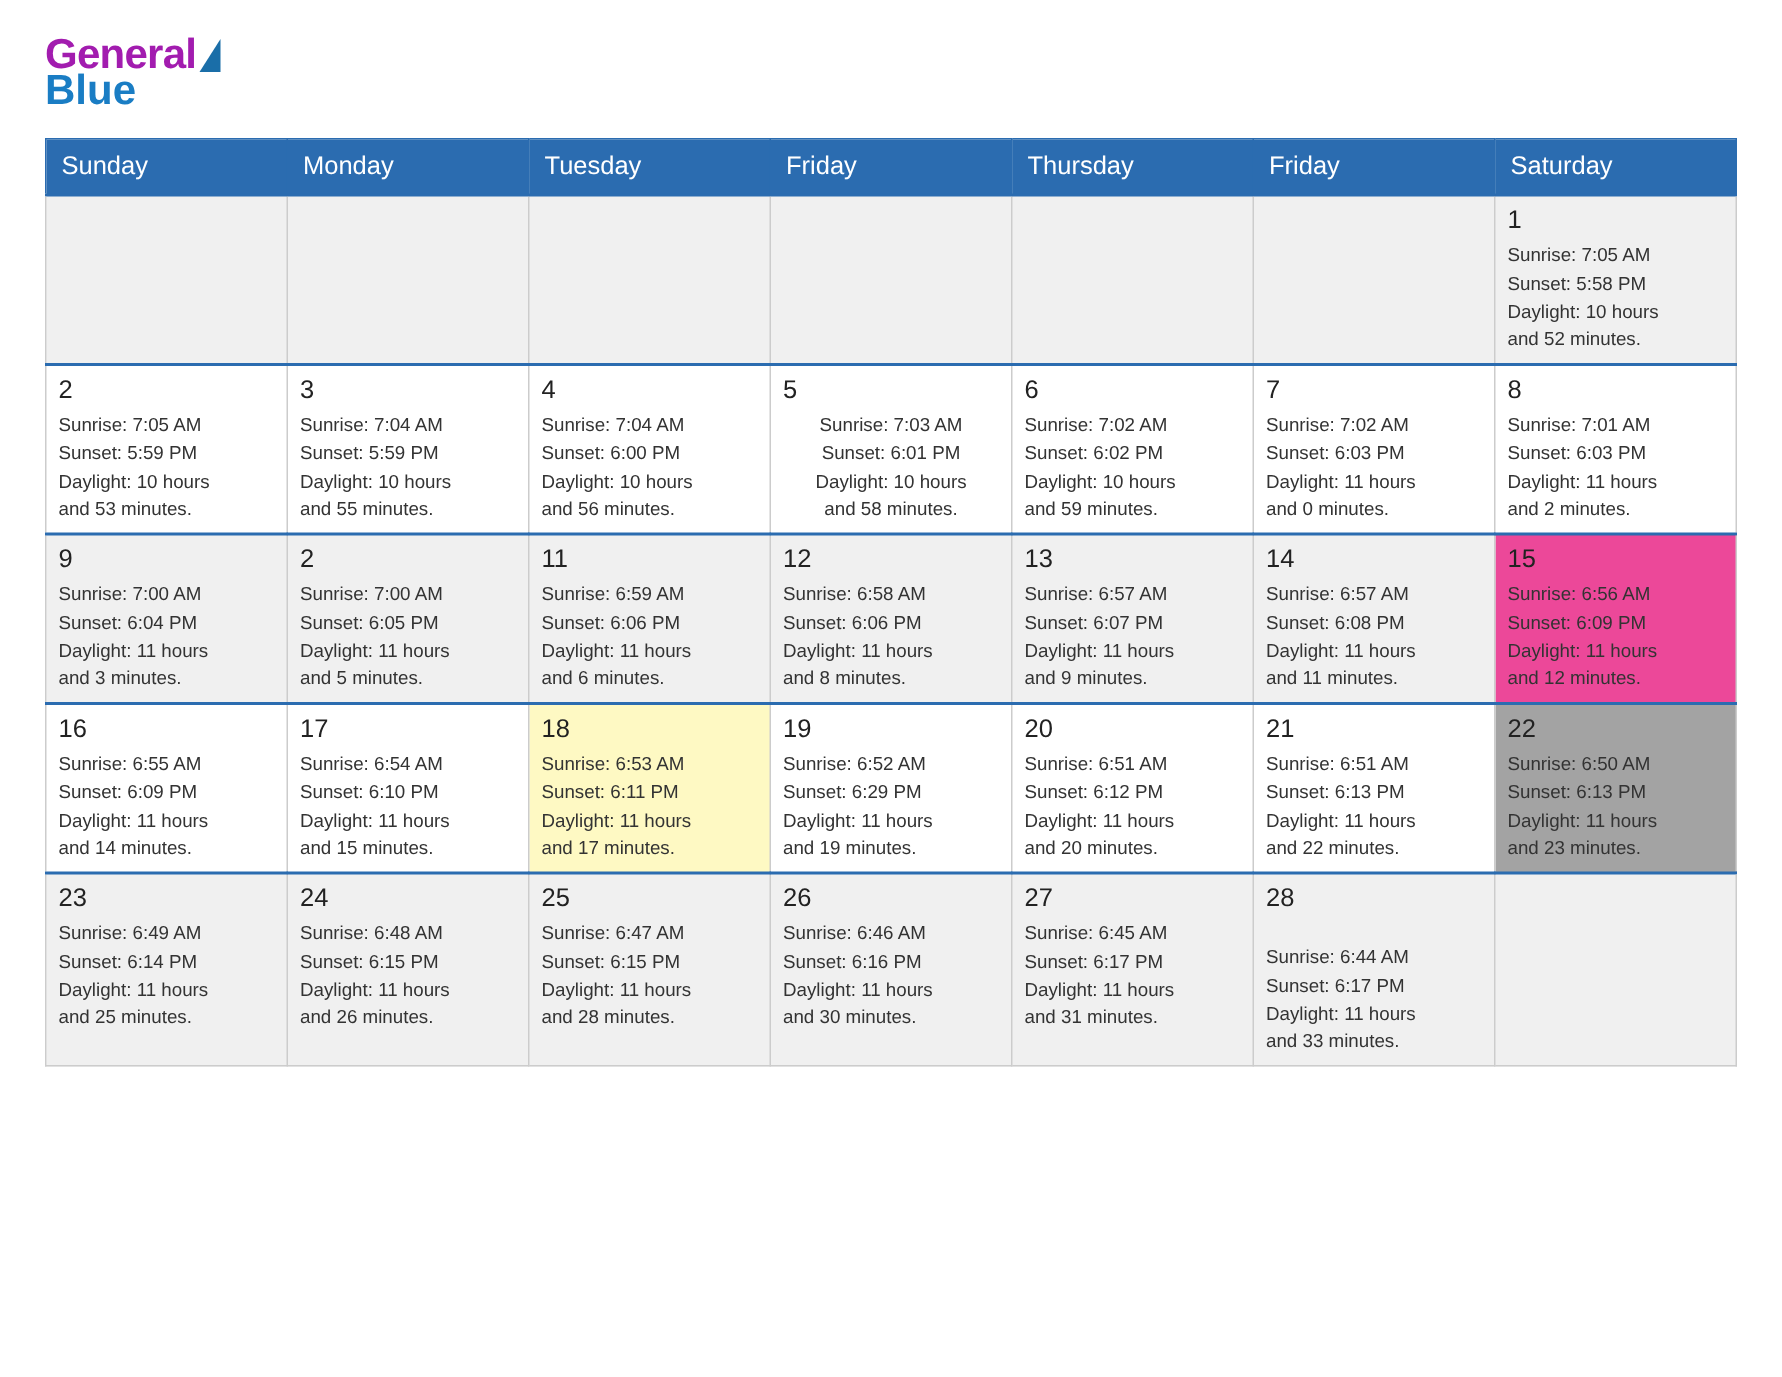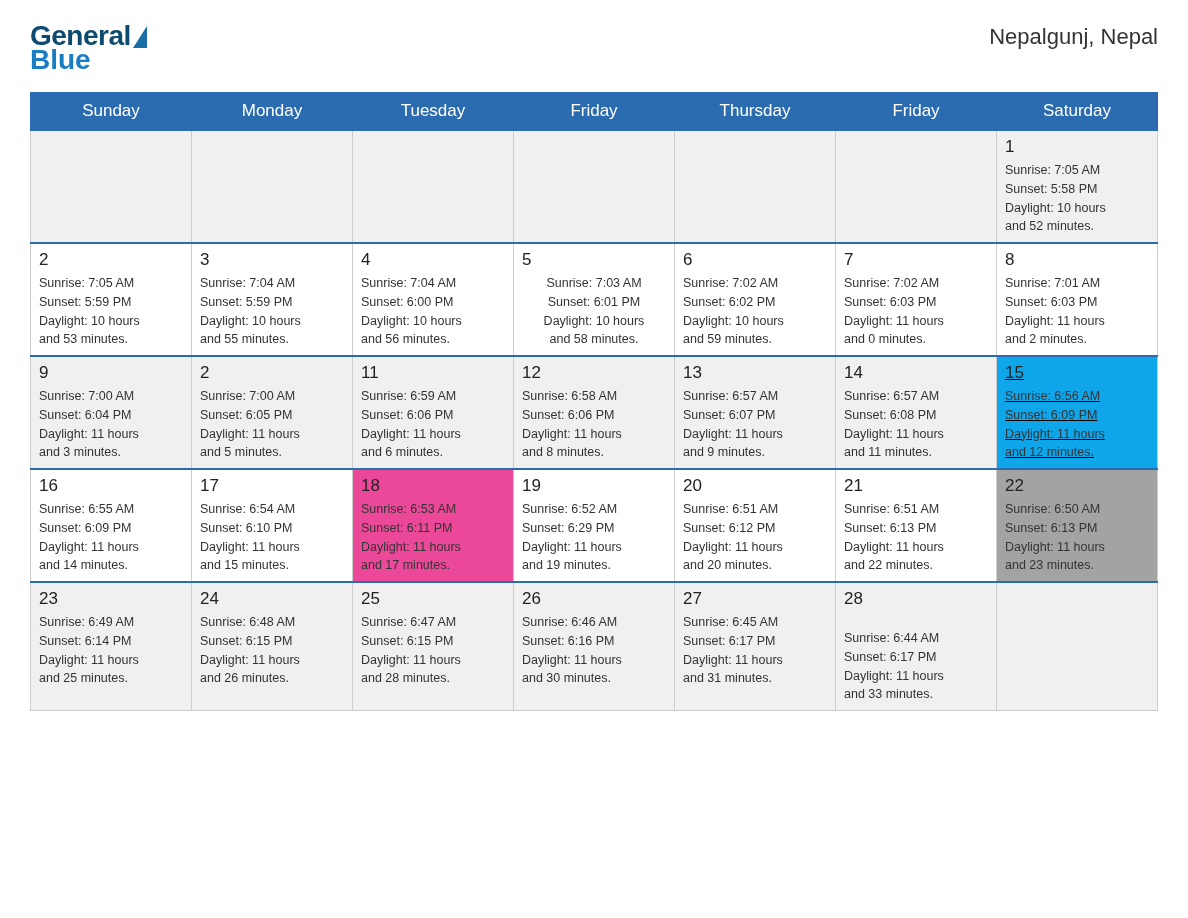--- a/index.html
+++ b/index.html
@@ -21,21 +21,21 @@
       flex-direction: column;
       align-items: flex-start;
     }
     .logo-top {
       display: flex;
       align-items: center;
     }
     .logo-general {
       font-size: 28px;
       font-weight: bold;
-      color: #0c4a6e;
+      color: #a21caf;
       letter-spacing: -0.5px;
     }
     .logo-arrow {
       width: 0;
       height: 0;
       border-left: 14px solid transparent;
       border-bottom: 22px solid #1a6ea8;
       margin-left: 2px;
       margin-top: 2px;
     }
@@ -63,21 +63,21 @@
     .calendar {
       width: 100%;
       border-collapse: collapse;
     }
     .calendar th {
       background: #2b6cb0;
       color: #fff;
       font-size: 17px;
       font-weight: normal;
       padding: 8px 10px;
-      text-align: center;
+      text-align: left;
       border: 1px solid #2b6cb0;
     }
     .calendar td {
       border: 1px solid #ccc;
       vertical-align: top;
       padding: 6px 8px;
       width: 14.28%;
       min-height: 110px;
       height: 110px;
       background: #fff;
@@ -106,21 +106,20 @@
 
 <div class="header">
   <div class="logo">
     <div class="logo-top">
       <span class="logo-general">General</span>
       <div class="logo-arrow"></div>
     </div>
     <span class="logo-line2">Blue</span>
   </div>
   <div class="title-area">
-    <div class="subtitle">Nepalgunj, Nepal</div>
   </div>
 </div>
 
 <table class="calendar">
   <thead>
     <tr>
       <th>Sunday</th>
       <th>Monday</th>
       <th>Tuesday</th>
       <th>Friday</th>
@@ -232,21 +231,21 @@
 Daylight: 11 hours
 and 9 minutes.</div>
         </td>
         <td style="background: rgb(240, 240, 240);">
           <div class="day-number">14</div>
           <div class="day-info" style="white-space: pre-line;">Sunrise: 6:57 AM
 Sunset: 6:08 PM
 Daylight: 11 hours
 and 11 minutes.</div>
         </td>
-        <td style="background: #0ea5e9; text-decoration: underline;">
+        <td style="background: #ec4899;">
           <div class="day-number">15</div>
           <div class="day-info" style="white-space: pre-line;">Sunrise: 6:56 AM
 Sunset: 6:09 PM
 Daylight: 11 hours
 and 12 minutes.</div>
         </td>
       </tr>
       <tr style="border-top: 2px solid rgb(43, 108, 176);">
         <td style="background: rgb(255, 255, 255);">
           <div class="day-number">16</div>
@@ -255,21 +254,21 @@
 Daylight: 11 hours
 and 14 minutes.</div>
         </td>
         <td style="background: rgb(255, 255, 255);">
           <div class="day-number">17</div>
           <div class="day-info" style="white-space: pre-line;">Sunrise: 6:54 AM
 Sunset: 6:10 PM
 Daylight: 11 hours
 and 15 minutes.</div>
         </td>
-        <td style="background: #ec4899;">
+        <td style="background: #fef9c3;">
           <div class="day-number">18</div>
           <div class="day-info" style="white-space: pre-line;">Sunrise: 6:53 AM
 Sunset: 6:11 PM
 Daylight: 11 hours
 and 17 minutes.</div>
         </td>
         <td style="background: rgb(255, 255, 255);">
           <div class="day-number">19</div>
           <div class="day-info" style="white-space: pre-line;">Sunrise: 6:52 AM
 Sunset: 6:29 PM

